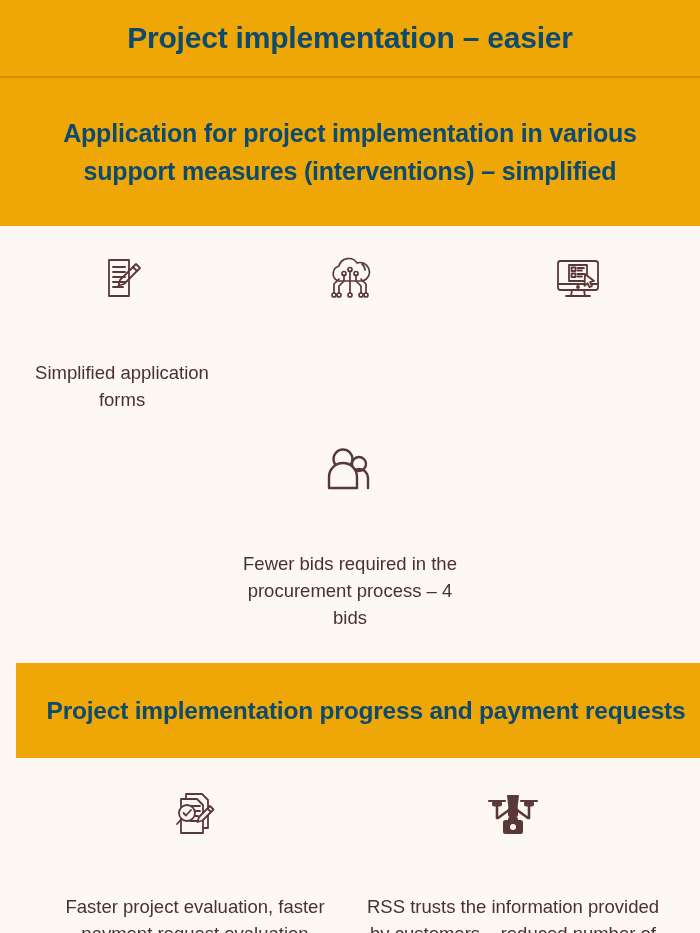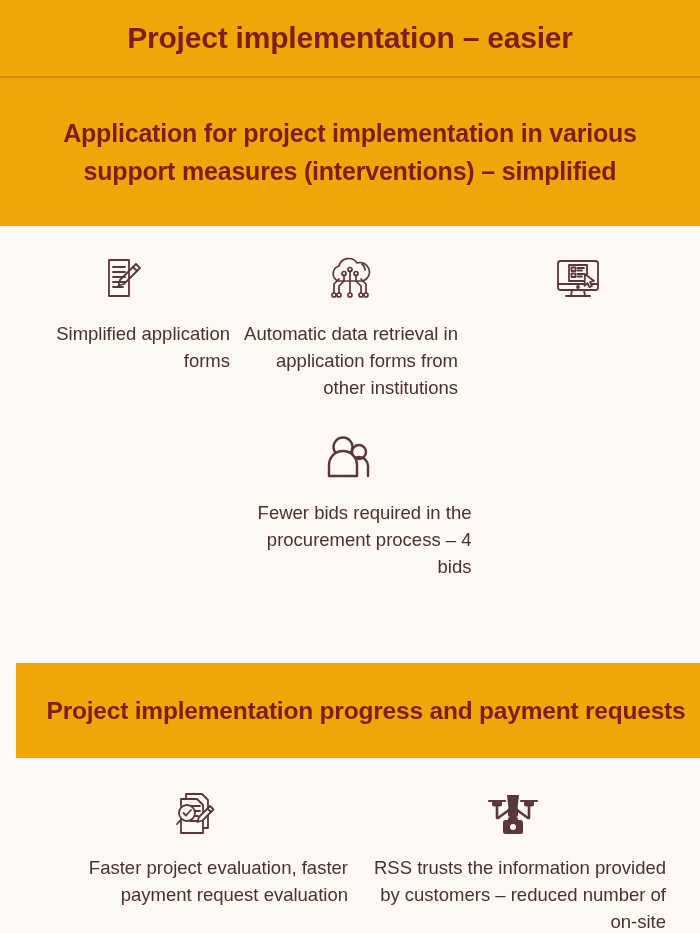--- a/index.html
+++ b/index.html
@@ -27,21 +27,21 @@
     background: #EFA607;
     width: 100%;
     box-sizing: border-box;
     display: flex;
     align-items: center;
     justify-content: center;
     text-align: center;
   }
   .band-title {
     font-weight: bold;
-    color: #7f1d1d;
+    color: #0c4a6e;
     letter-spacing: -0.2px;
   }
   .band-main {
     height: 76px;
   }
   .band-main .band-title {
     font-size: 30px;
     line-height: 34px;
   }
   .band-divider {
@@ -88,23 +88,24 @@
     align-items: flex-start;
   }
   .row-3 > .cell { width: 231px; }
   .row-2 > .cell { width: 255px; }
   .row-b > .cell { width: 318px; }
 
   .cell {
     display: flex;
     flex-direction: column;
     align-items: center;
-    text-align: right;
+    text-align: center;
     padding: 0 6px;
     box-sizing: border-box;
+    gap: 39px;
   }
   .icon-wrap {
     height: 62px;
     display: flex;
     align-items: center;
     justify-content: center;
     margin-bottom: 10px;
   }
   .cell-label {
     font-size: 18.5px;
@@ -162,21 +163,20 @@
             <circle cx="17" cy="42" r="2"></circle>
             <path d="M34 22 v6 l5 5 v7"></path>
             <circle cx="34" cy="20.5" r="2"></circle>
             <circle cx="39" cy="42" r="2"></circle>
             <path d="M17 26 l-5 5 v9"></path>
             <circle cx="12" cy="42" r="2"></circle>
             <path d="M39 26 l5 5 v9"></path>
             <circle cx="44" cy="42" r="2"></circle>
           </svg>
         </div>
-        <div class="cell-label">Automatic data retrieval in application forms from other institutions</div>
       </div>
 
       <div class="cell">
         <div class="icon-wrap">
           <svg class="svg-ico" width="56" height="52" viewBox="0 0 56 52" fill="none" stroke="#5A3838" stroke-width="1.8" stroke-linecap="round" stroke-linejoin="round">
             <rect x="8" y="8" width="40" height="29" rx="2.5"></rect>
             <line x1="8" y1="31" x2="48" y2="31"></line>
             <circle cx="28" cy="34" r="1"></circle>
             <path d="M22 37 l-1 6 h14 l-1 -6"></path>
             <line x1="16" y1="43" x2="40" y2="43"></line>

